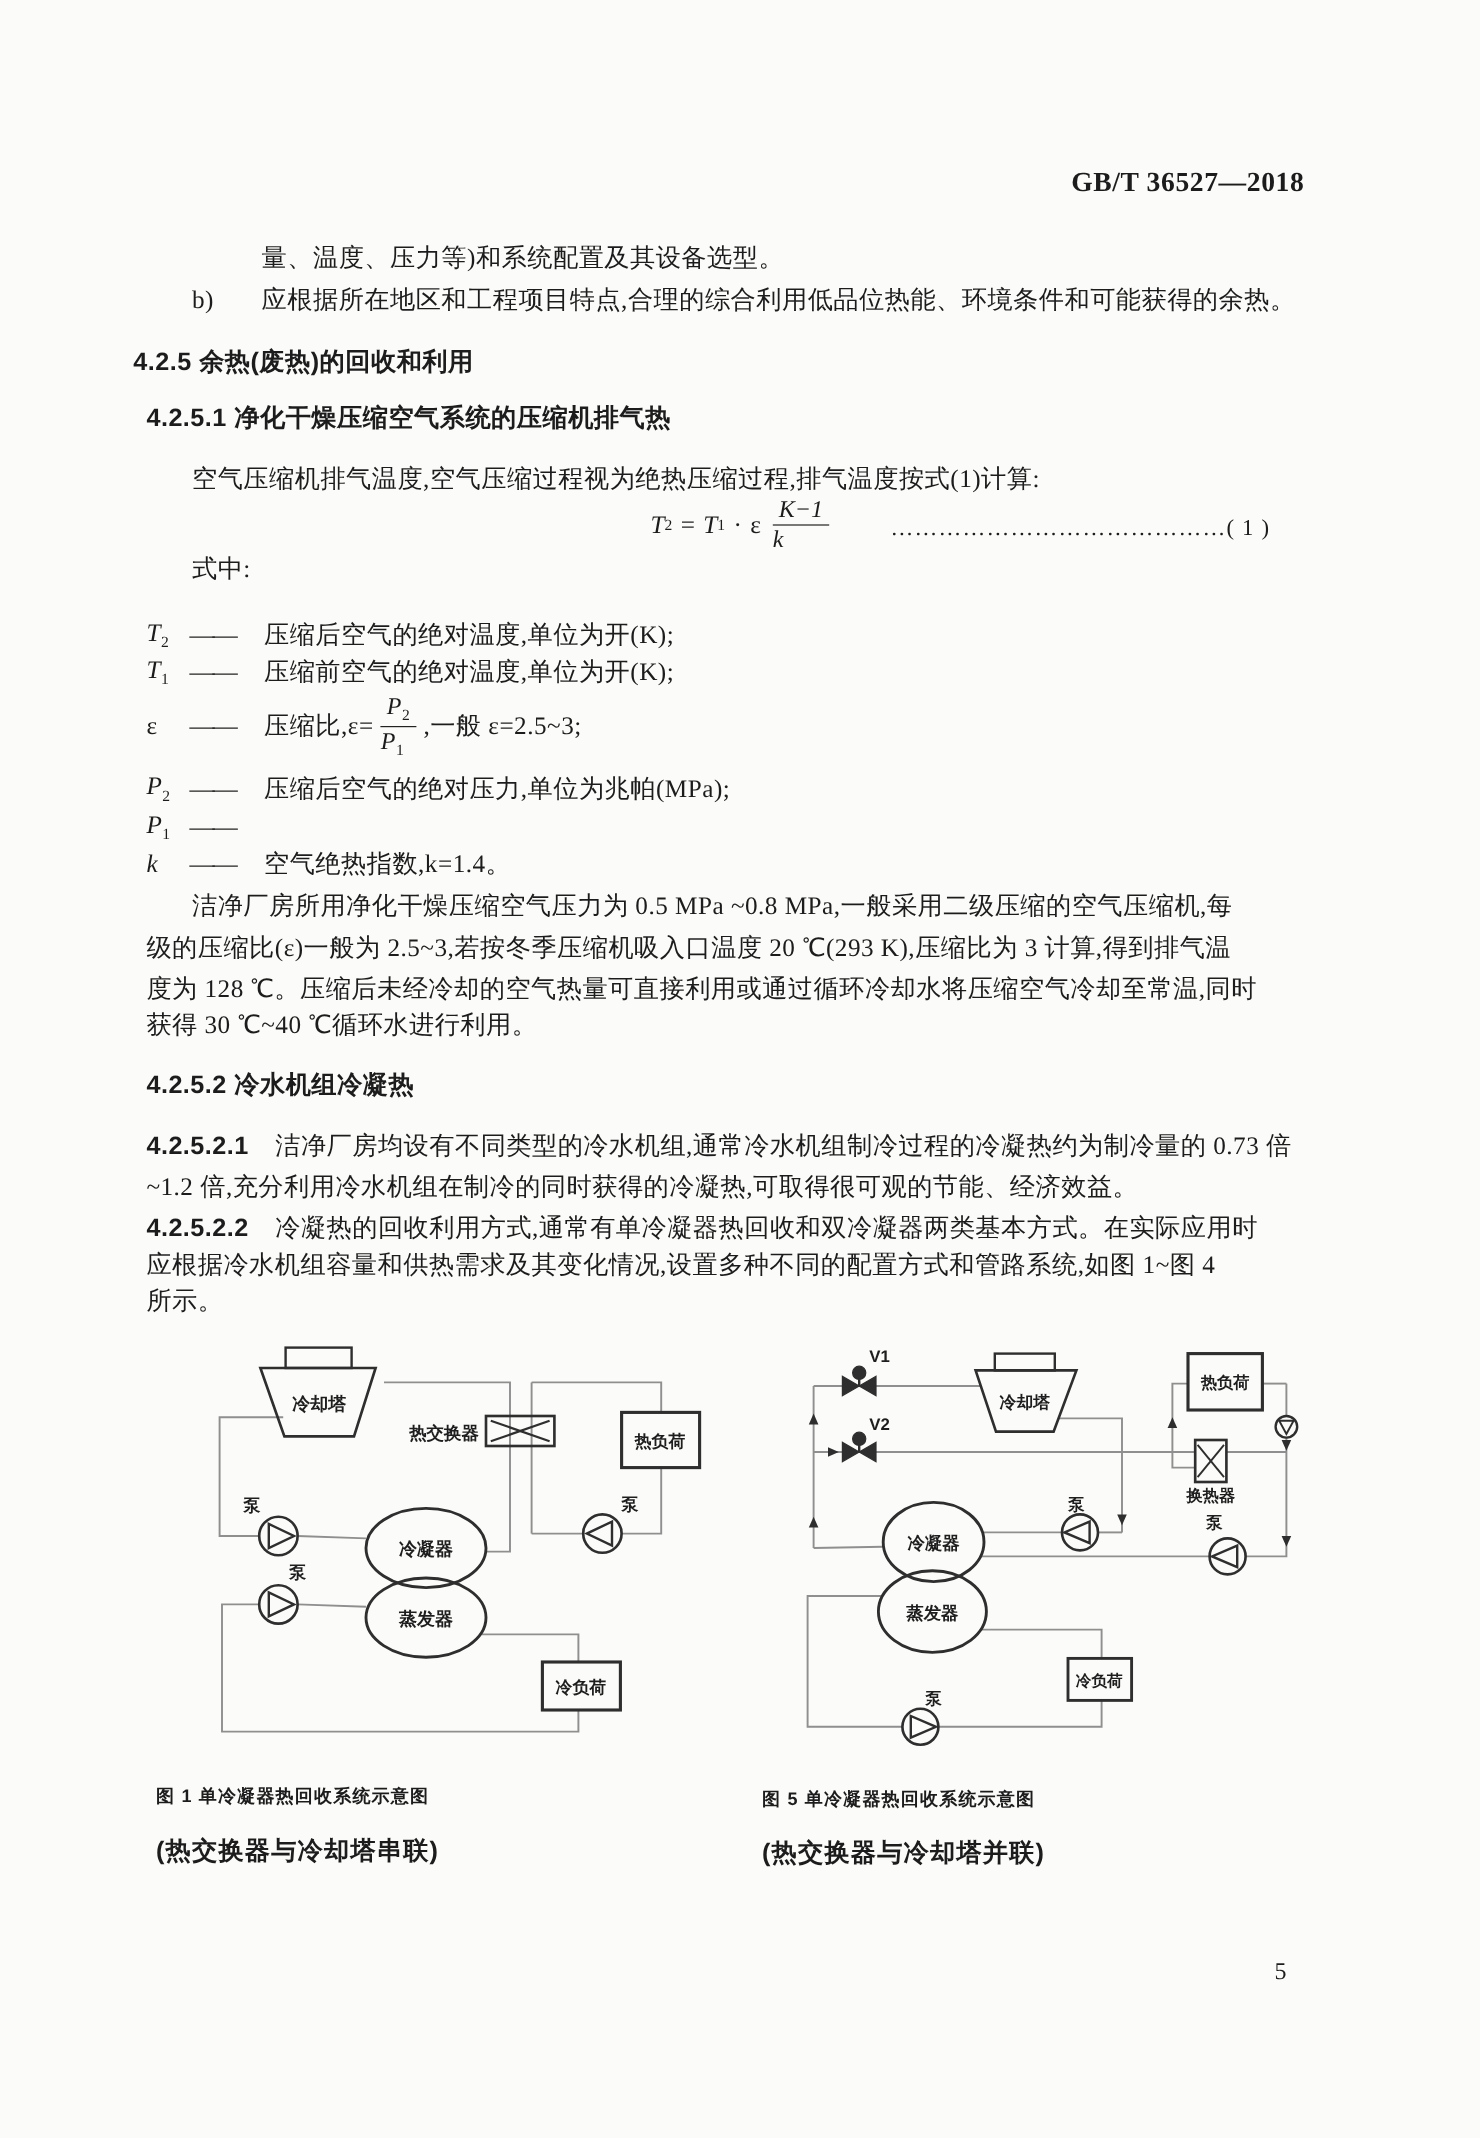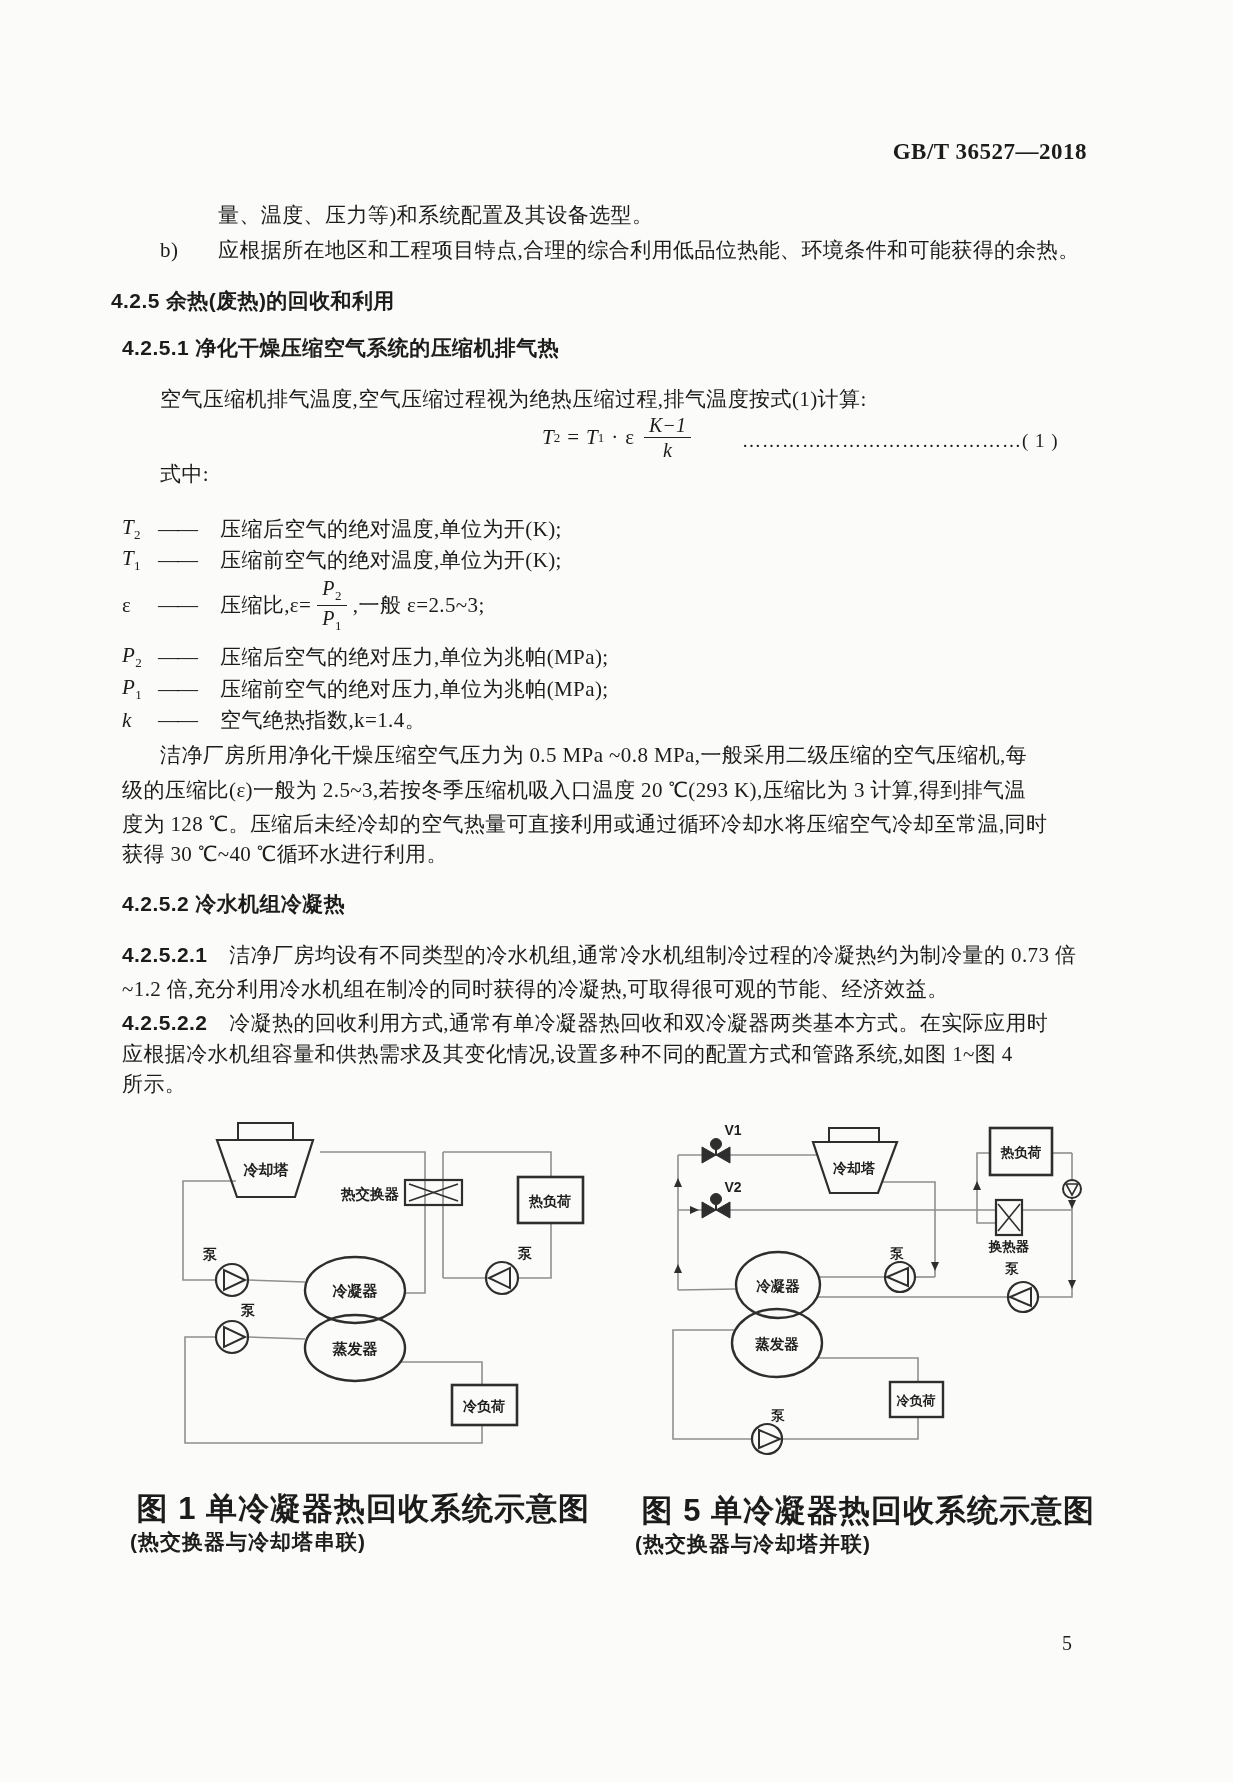--- a/index.html
+++ b/index.html
@@ -14,33 +14,33 @@
          font-family:"Liberation Serif", serif; letter-spacing:0.5px; }
   .heading { font-family:"Liberation Sans", sans-serif; font-weight:700; font-size:21px; }
   .marker  { font-family:"Liberation Sans", sans-serif; font-weight:700; display:inline-block; }
   .bmark   { display:inline-block; width:58px; }
   i { font-family:"Liberation Serif", serif; font-style:italic; }
   sub { font-size:13px; }
   .defrow { position:absolute; left:122px; display:flex; align-items:center;
             font-size:21px; white-space:nowrap; letter-spacing:0.4px; }
   .dsym  { display:inline-block; width:36px; }
   .ddash { display:inline-block; width:62px; letter-spacing:-2px; }
-  .frac { display:inline-flex; flex-direction:column; align-items:center;
+  .frac { display:inline-flex; flex-direction:column; align-items:flex-start;
           vertical-align:middle; margin:0 6px; line-height:1.1; }
   .frac .num { border-bottom:1.6px solid #222; padding:0 5px 1px; }
   .frac .den { padding-top:1px; }
   .formula-row { position:absolute; left:122px; top:408px; width:990px; height:70px; }
   .formula { position:absolute; left:420px; top:6px; font-size:21px;
              display:inline-flex; align-items:center; }
   .formula .op { margin:0 7px; }
   .formula .eps { margin-right:4px; }
   .formula .frac { font-size:20px; }
   .eqnum { position:absolute; left:620px; top:22px; font-size:19px; letter-spacing:1px; }
-  .caption1 { position:absolute; text-align:right; font-family:"Liberation Sans",sans-serif;
-              font-weight:700; font-size:31px; letter-spacing:1px; }
+  .caption1 { position:absolute; text-align:left; font-family:"Liberation Sans",sans-serif;
+              font-weight:700; font-size:15px; letter-spacing:1px; }
   .caption2 { position:absolute; text-align:left; font-family:"Liberation Sans",sans-serif;
               font-weight:700; font-size:21px; letter-spacing:1px; }
   .pagenum { position:absolute; left:1062px; top:1632px; font-size:20px; }
   svg { position:absolute; }
   svg text { font-family:"Liberation Sans", sans-serif; font-weight:600; fill:#1e1e1e; }
 </style>
 </head>
 <body>
 
 <div class="hdr">GB/T 36527—2018</div>
@@ -103,21 +103,20 @@
 
 <div class="defrow" style="top:643px;">
   <span class="dsym"><i>P</i><sub>2</sub></span>
   <span class="ddash">——</span>
   <span>压缩后空气的绝对压力,单位为兆帕(MPa);</span>
 </div>
 
 <div class="defrow" style="top:675px;">
   <span class="dsym"><i>P</i><sub>1</sub></span>
   <span class="ddash">——</span>
-  <span>压缩前空气的绝对压力,单位为兆帕(MPa);</span>
 </div>
 
 <div class="defrow" style="top:706px;">
   <span class="dsym"><i>k</i></span>
   <span class="ddash">——</span>
   <span>空气绝热指数,k=1.4。</span>
 </div>
 
 <div class="t" style="left:160px; top:741px;">洁净厂房所用净化干燥压缩空气压力为 0.5 MPa ~0.8 MPa,一般采用二级压缩的空气压缩机,每</div>
 <div class="t" style="left:122px; top:776px;">级的压缩比(ε)一般为 2.5~3,若按冬季压缩机吸入口温度 20 ℃(293 K),压缩比为 3 计算,得到排气温</div>

